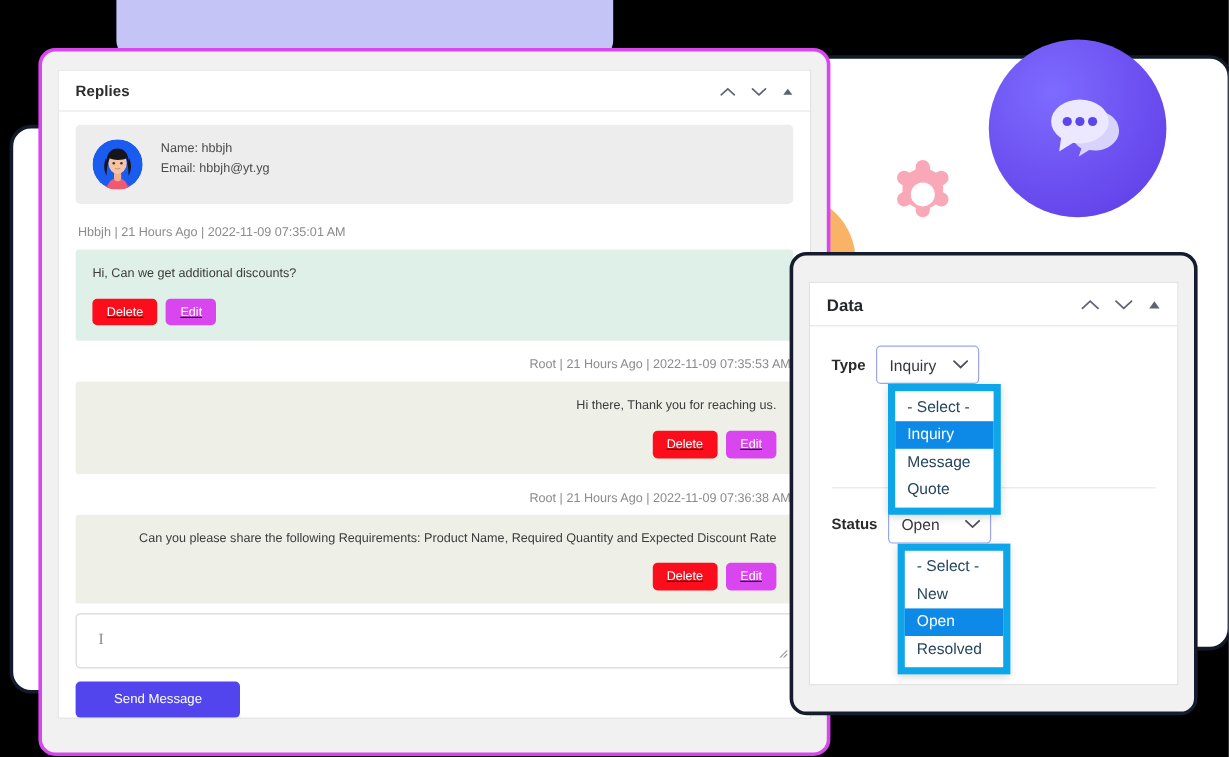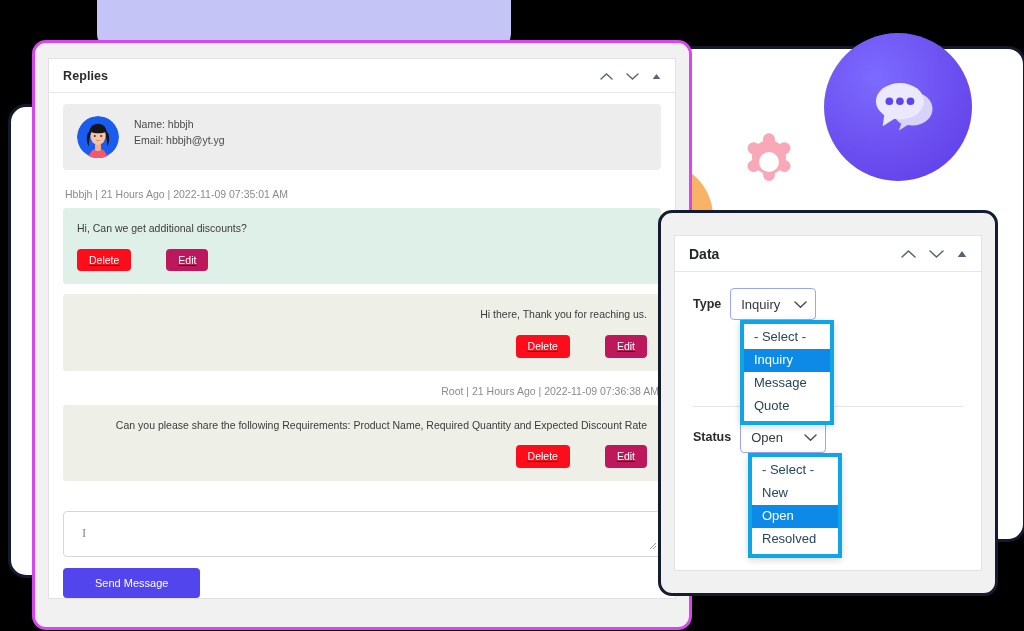--- a/index.html
+++ b/index.html
@@ -78,21 +78,21 @@
   .bubble.outgoing .bubble-text, .bubble.outgoing .btn-row { text-align:right; }
 
   .btn-row { margin-top:12px; display:flex; gap:7px;text-decoration:underline; }
   .bubble.outgoing .btn-row { justify-content:flex-end; }
   .btn {
     border:none; border-radius:4px; cursor:pointer;
     font-family:"Liberation Sans", sans-serif; font-size:10.5px;
     padding:6px 12px; line-height:1;
   }
   .btn-delete { background:#fc0d1b; color:#ffffff; }
-  .btn-edit { background:#be185d; color:#ffffff;margin-left:28px; }
+  .btn-edit { background:#d946ef; color:#ffffff; }
 
   .compose { padding:8px 14px 0 14px; }
   .compose-box {
     width:100%; height:46px; border:1px solid #d7d7d7; border-radius:4px;
     background:#ffffff; position:relative;
   }
   .caret {
     position:absolute; left:18px; top:13px; font-size:13px; color:#8d8d8d;
     font-family:"Liberation Serif", serif;
   }
@@ -121,21 +121,21 @@
 
   .select-box {
     width:86px; height:32px; background:#ffffff;
     border:1.5px solid #9aa7f0; border-radius:4px;
     display:flex; align-items:center; justify-content:space-between;
     padding:0 8px 0 10px; cursor:pointer;
   }
   .select-value { font-size:13px; color:#35383d; }
 
   .options {
-    position:absolute; background:#ffffff; border:4px solid #0ea5e9;
+    position:absolute; background:#ffffff; border:6px solid #0ea5e9;
     box-shadow:0 2px 7px rgba(0,0,0,.16); z-index:30; padding:2px 0;
     min-width:94px;
   }
   .opt { font-size:13px; color:#26465e; padding:1px 10px 2px 10px; line-height:1.55; cursor:pointer; white-space:nowrap; }
   .opt.selected { background:#0d8ae8; color:#ffffff; }
 
   .divider { height:1px; background:#e6e6e6; margin:86px 0 0 0; }
 </style>
 </head>
 <body>
@@ -218,20 +218,21 @@
           <div class="bubble incoming">
             <div class="bubble-text">Hi, Can we get additional discounts?</div>
             <div class="btn-row">
               <button class="btn btn-delete">Delete</button>
               <button class="btn btn-edit">Edit</button>
             </div>
           </div>
         </div>
 
         <div>
+          <div class="msg-meta right">Root | 21 Hours Ago | 2022-11-09 07:35:53 AM</div>
           <div class="bubble outgoing">
             <div class="bubble-text">Hi there, Thank you for reaching us.</div>
             <div class="btn-row">
               <button class="btn btn-delete">Delete</button>
               <button class="btn btn-edit">Edit</button>
             </div>
           </div>
         </div>
 
         <div>

